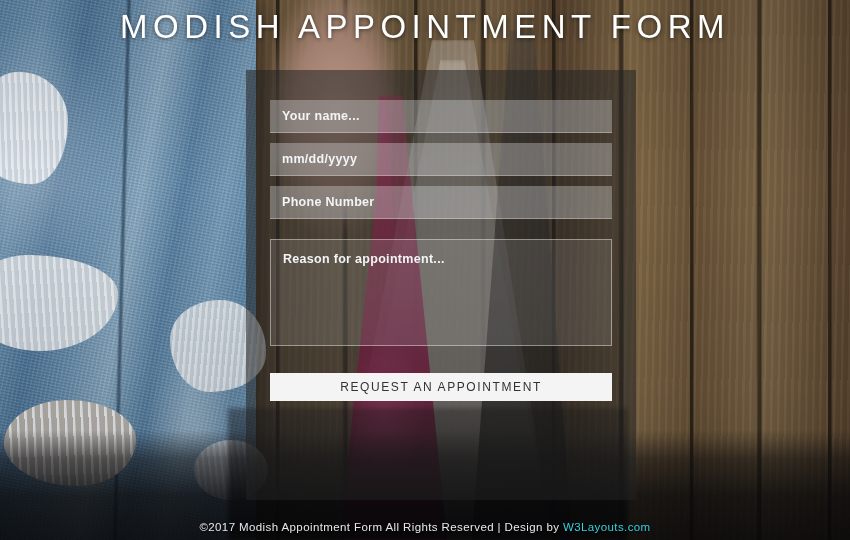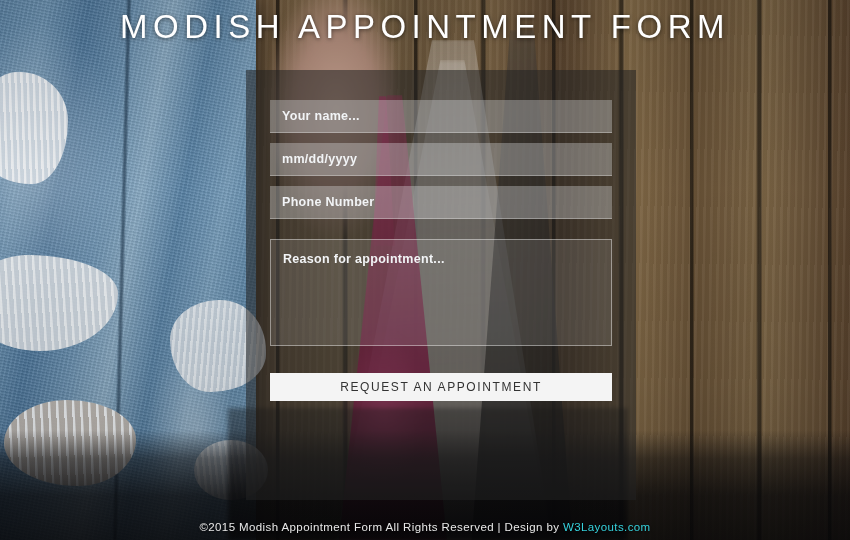--- a/index.html
+++ b/index.html
@@ -300,16 +300,16 @@
       <input class="field" type="tel" placeholder="Phone Number" style="">
 
 
       <textarea class="field-area" placeholder="Reason for appointment..." style=""></textarea>
 
       <button class="submit" type="submit">Request an Appointment</button>
     </form>
   </div>
 
   <div class="footer">
-    <span>©2015 Modish Appointment Form All Rights Reserved | Design by </span><a href="#" style="color: rgb(54, 209, 220);">W3Layouts.com</a>
+    <span>©2017 Modish Appointment Form All Rights Reserved | Design by </span><a href="#" style="color: rgb(54, 209, 220);">W3Layouts.com</a>
   </div>
 
 </div>
 
 </body></html>

